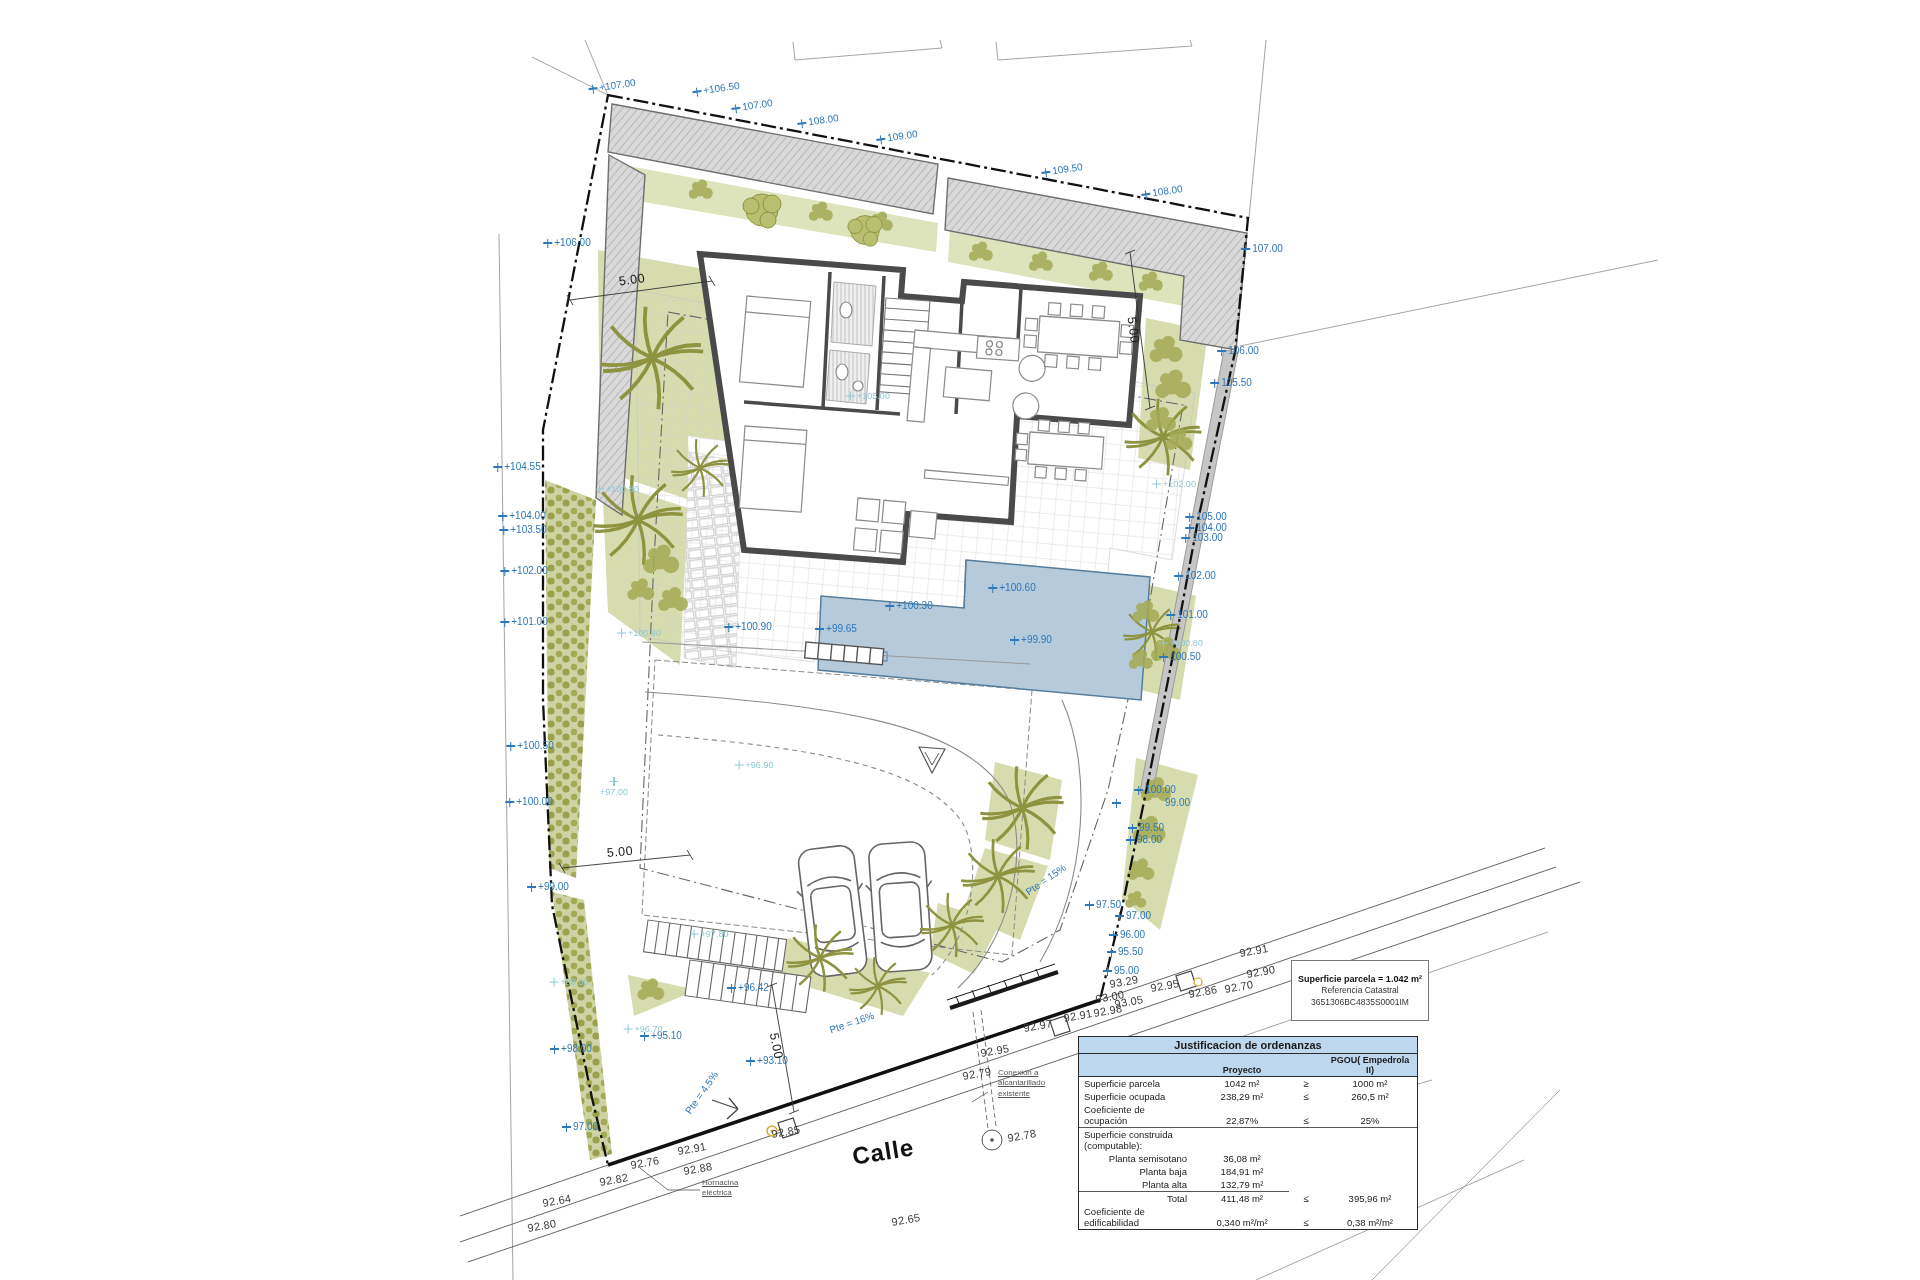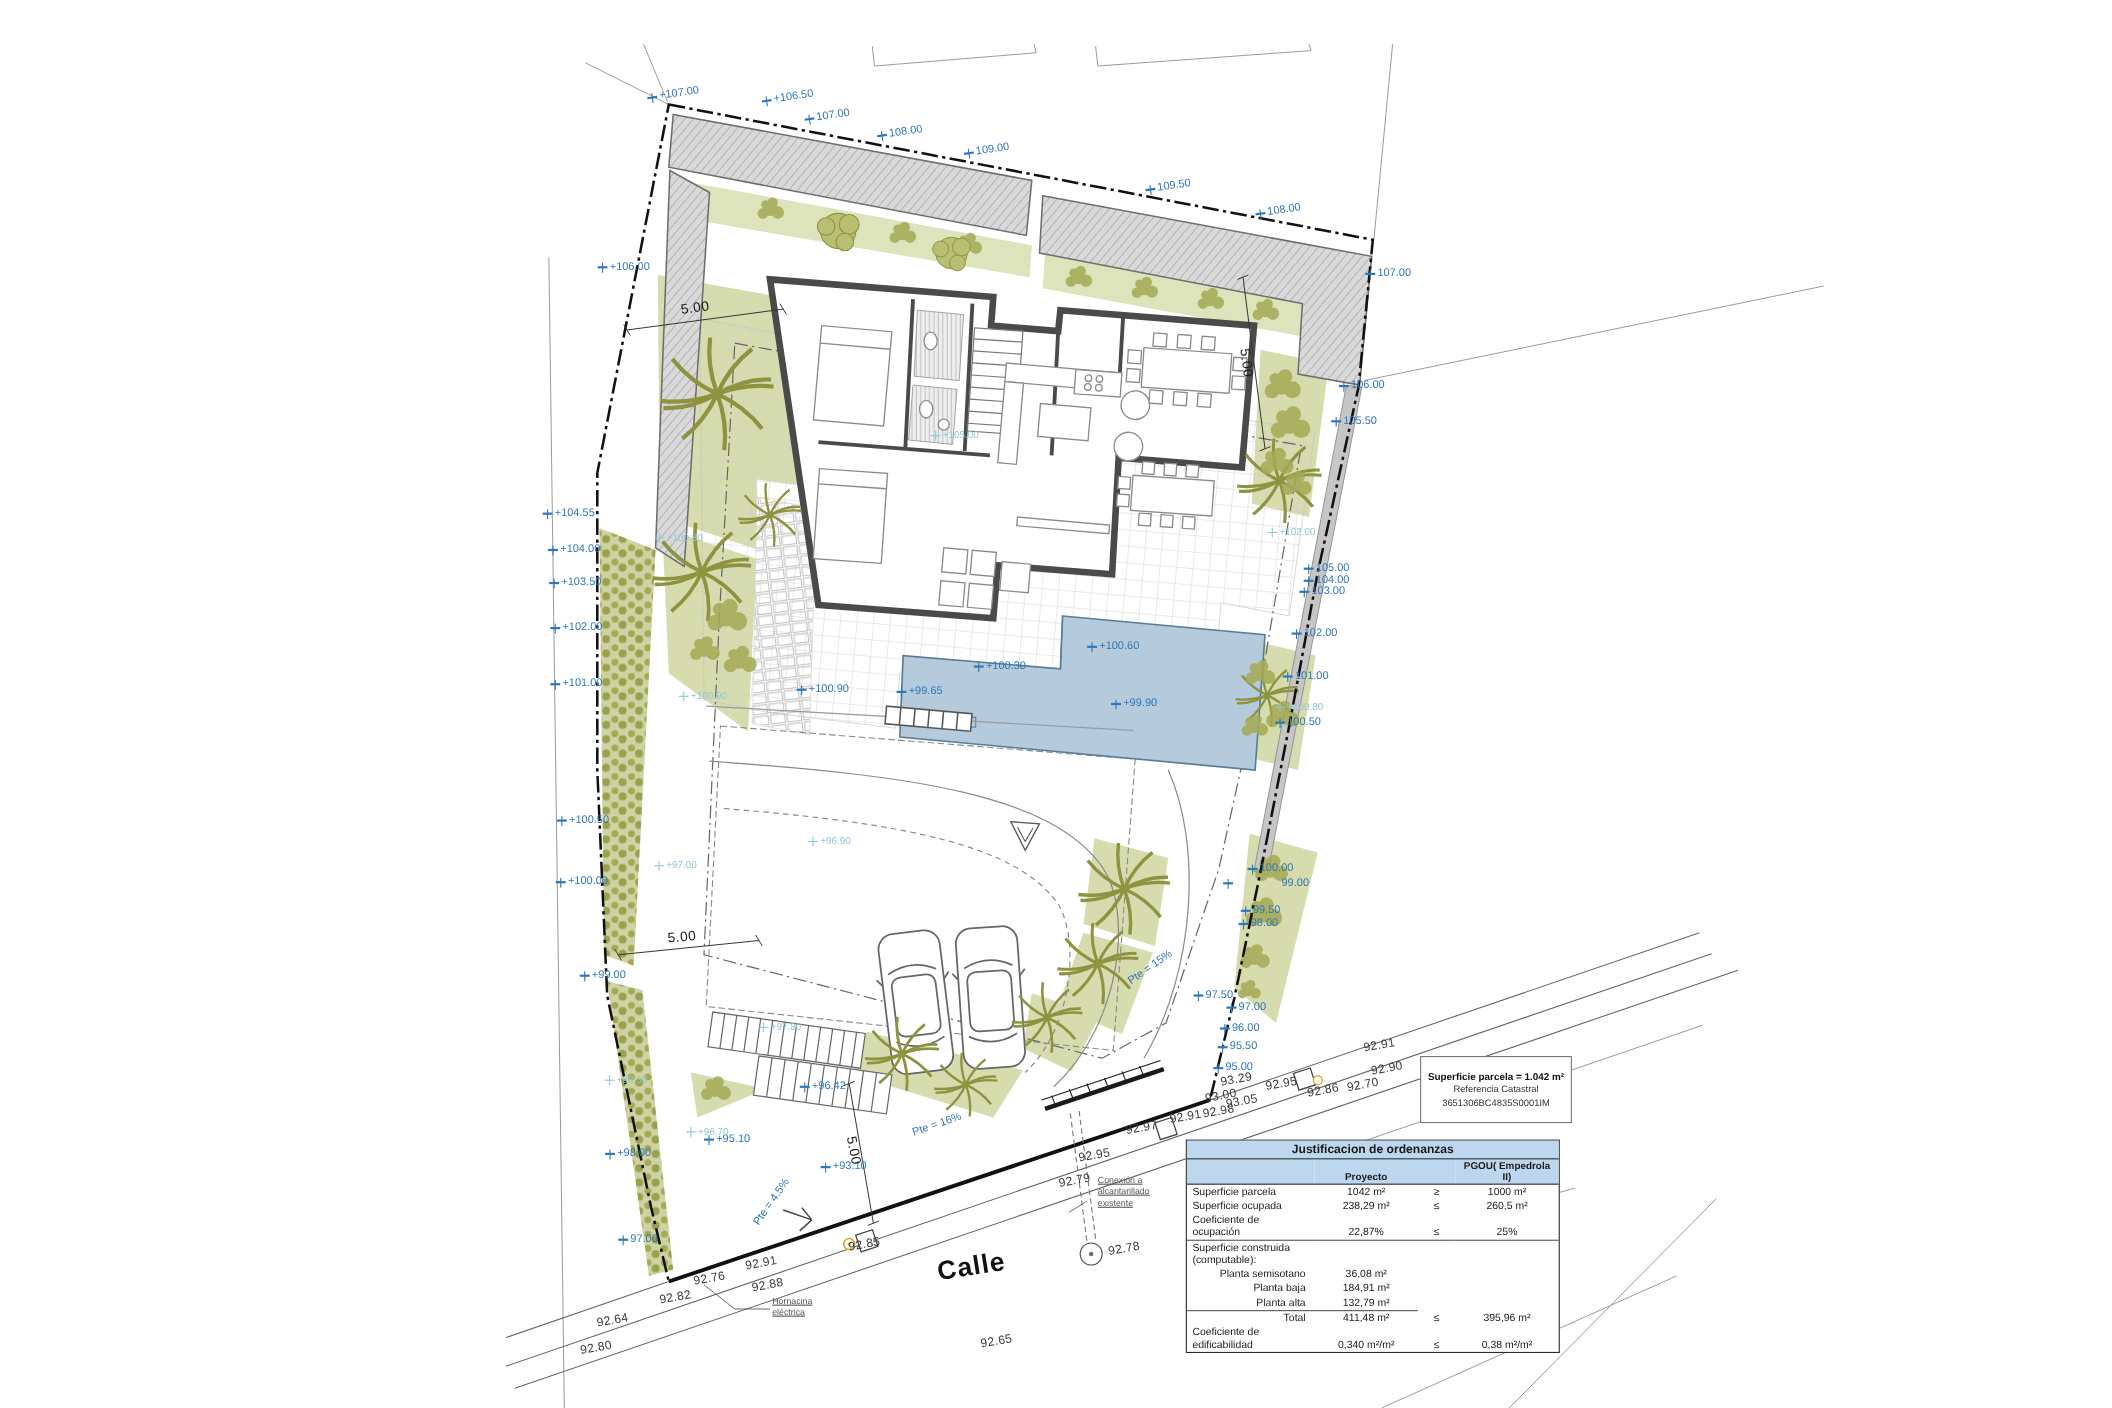--- a/index.html
+++ b/index.html
@@ -492,21 +492,21 @@
         <span>95.00</span>
       </div>
       <div class="plan-label lbl-blue" style="left: 567px; top: 243px; transform: translate(-50%, -50%) rotate(0deg);">
         <span class="mark"></span>
         <span>+106.00</span>
       </div>
       <div class="plan-label lbl-blue" style="left: 517px; top: 467px; transform: translate(-50%, -50%) rotate(0deg);">
         <span class="mark"></span>
         <span>+104.55</span>
       </div>
-      <div class="plan-label lbl-blue" style="left: 522px; top: 500px; transform: translate(-50%, -50%) rotate(0deg);">
+      <div class="plan-label lbl-blue" style="left: 522px; top: 516px; transform: translate(-50%, -50%) rotate(0deg);">
         <span class="mark"></span>
         <span>+104.00</span>
       </div>
       <div class="plan-label lbl-blue" style="left: 523px; top: 530px; transform: translate(-50%, -50%) rotate(0deg);">
         <span class="mark"></span>
         <span>+103.50</span>
       </div>
       <div class="plan-label lbl-blue" style="left: 524px; top: 571px; transform: translate(-50%, -50%) rotate(0deg);">
         <span class="mark"></span>
         <span>+102.00</span>
@@ -580,21 +580,21 @@
         <span>+100.90</span>
       </div>
       <div class="plan-label lbl-pale" style="left: 1174px; top: 484px; transform: translate(-50%, -50%) rotate(0deg);">
         <span class="mark"></span>
         <span>+102.00</span>
       </div>
       <div class="plan-label lbl-pale" style="left: 1181px; top: 643px; transform: translate(-50%, -50%) rotate(0deg);">
         <span class="mark"></span>
         <span>+100.80</span>
       </div>
-      <div class="plan-label lbl-pale" style="left: 614px; top: 787px; transform: translate(-50%, -50%) rotate(0deg);">
+      <div class="plan-label lbl-pale" style="left: 614px; top: 787px; transform: translate(-50%, -50%) rotate(0deg); flex-direction: column;">
         <span class="mark"></span>
         <span>+97.00</span>
       </div>
       <div class="plan-label lbl-pale" style="left: 709px; top: 934px; transform: translate(-50%, -50%) rotate(0deg);">
         <span class="mark"></span>
         <span>+97.80</span>
       </div>
       <div class="plan-label lbl-pale" style="left: 643px; top: 1029px; transform: translate(-50%, -50%) rotate(0deg);">
         <span class="mark"></span>
         <span>+96.70</span>

